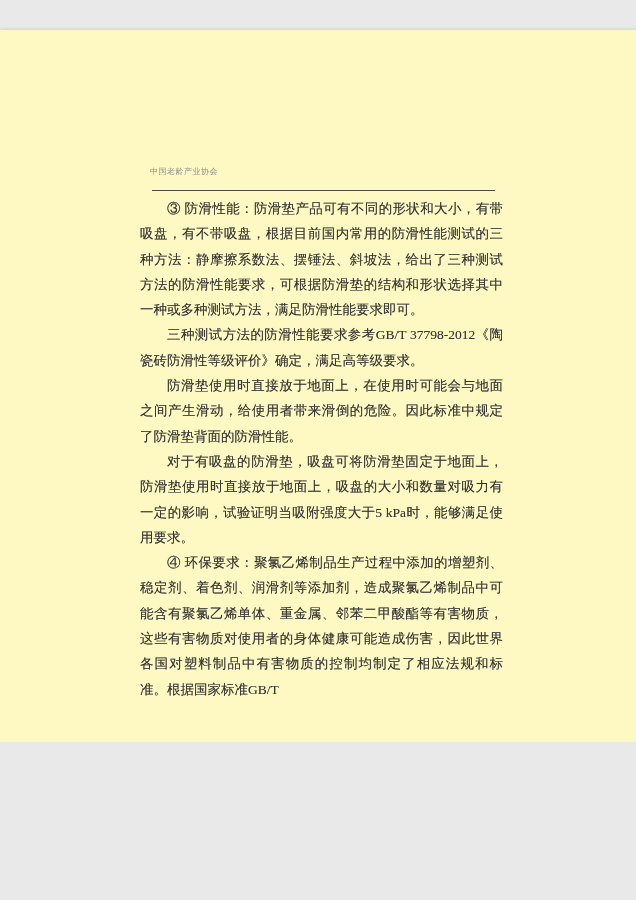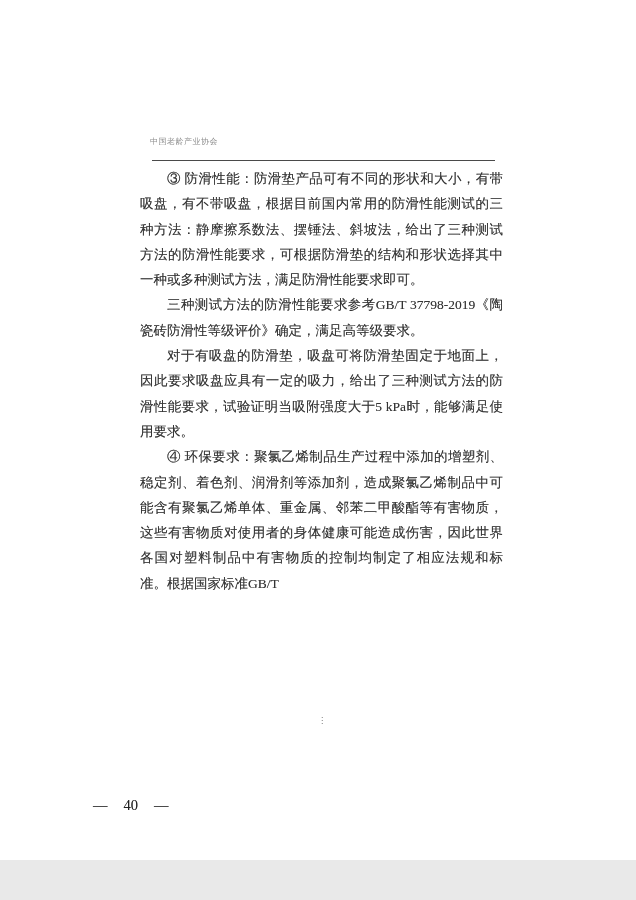--- a/index.html
+++ b/index.html
@@ -1,23 +1,24 @@
 <!DOCTYPE html>
 <html><head>
 <meta charset="utf-8">
 <style>
   html,body{margin:0;padding:0;}
   body{background:#e9e9e9;}
   .page{
     position:relative;
-    width:636px;height:860px;
-    background:#ffffff;
+    width:636px;height:712px;
+    background:#fef9c3;
     font-family:"Liberation Serif","DejaVu Serif",serif;
     overflow:hidden;
     box-shadow:0 0 4px rgba(0,0,0,0.15);
+    margin-top:30px;
   }
   .doc-header{
     position:absolute;left:150px;top:137px;
     font-size:8px;line-height:10px;
     color:#8f8f8f;
     letter-spacing:0.5px;
     white-space:nowrap;
   }
   .header-rule{
     position:absolute;left:152px;top:160px;
@@ -52,22 +53,23 @@
 <body>
 
 <div class="page">
 
   <div class="doc-header">中国老龄产业协会</div>
 
   <div class="header-rule"></div>
 
   <div class="textblock">
     <p>③ 防滑性能：防滑垫产品可有不同的形状和大小，有带吸盘，有不带吸盘，根据目前国内常用的防滑性能测试的三种方法：静摩擦系数法、摆锤法、斜坡法，给出了三种测试方法的防滑性能要求，可根据防滑垫的结构和形状选择其中一种或多种测试方法，满足防滑性能要求即可。</p>
-    <p>三种测试方法的防滑性能要求参考GB/T 37798-2019《陶瓷砖防滑性等级评价》确定，满足高等级要求。</p>
-    <p>对于有吸盘的防滑垫，吸盘可将防滑垫固定于地面上，因此要求吸盘应具有一定的吸力，给出了三种测试方法的防滑性能要求，试验证明当吸附强度大于5 kPa时，能够满足使用要求。</p>
+    <p>三种测试方法的防滑性能要求参考GB/T 37798-2012《陶瓷砖防滑性等级评价》确定，满足高等级要求。</p>
+    <p>防滑垫使用时直接放于地面上，在使用时可能会与地面之间产生滑动，给使用者带来滑倒的危险。因此标准中规定了防滑垫背面的防滑性能。</p>
+    <p>对于有吸盘的防滑垫，吸盘可将防滑垫固定于地面上，防滑垫使用时直接放于地面上，吸盘的大小和数量对吸力有一定的影响，试验证明当吸附强度大于5 kPa时，能够满足使用要求。</p>
     <p>④ 环保要求：聚氯乙烯制品生产过程中添加的增塑剂、稳定剂、着色剂、润滑剂等添加剂，造成聚氯乙烯制品中可能含有聚氯乙烯单体、重金属、邻苯二甲酸酯等有害物质，这些有害物质对使用者的身体健康可能造成伤害，因此世界各国对塑料制品中有害物质的控制均制定了相应法规和标准。根据国家标准GB/T</p>
   </div>
 
   <div class="artifact-mark">⋮</div>
 
   <div class="page-footer">
     <span class="dash">—</span>
     <span class="num">40</span>
     <span class="dash">—</span>
   </div>

